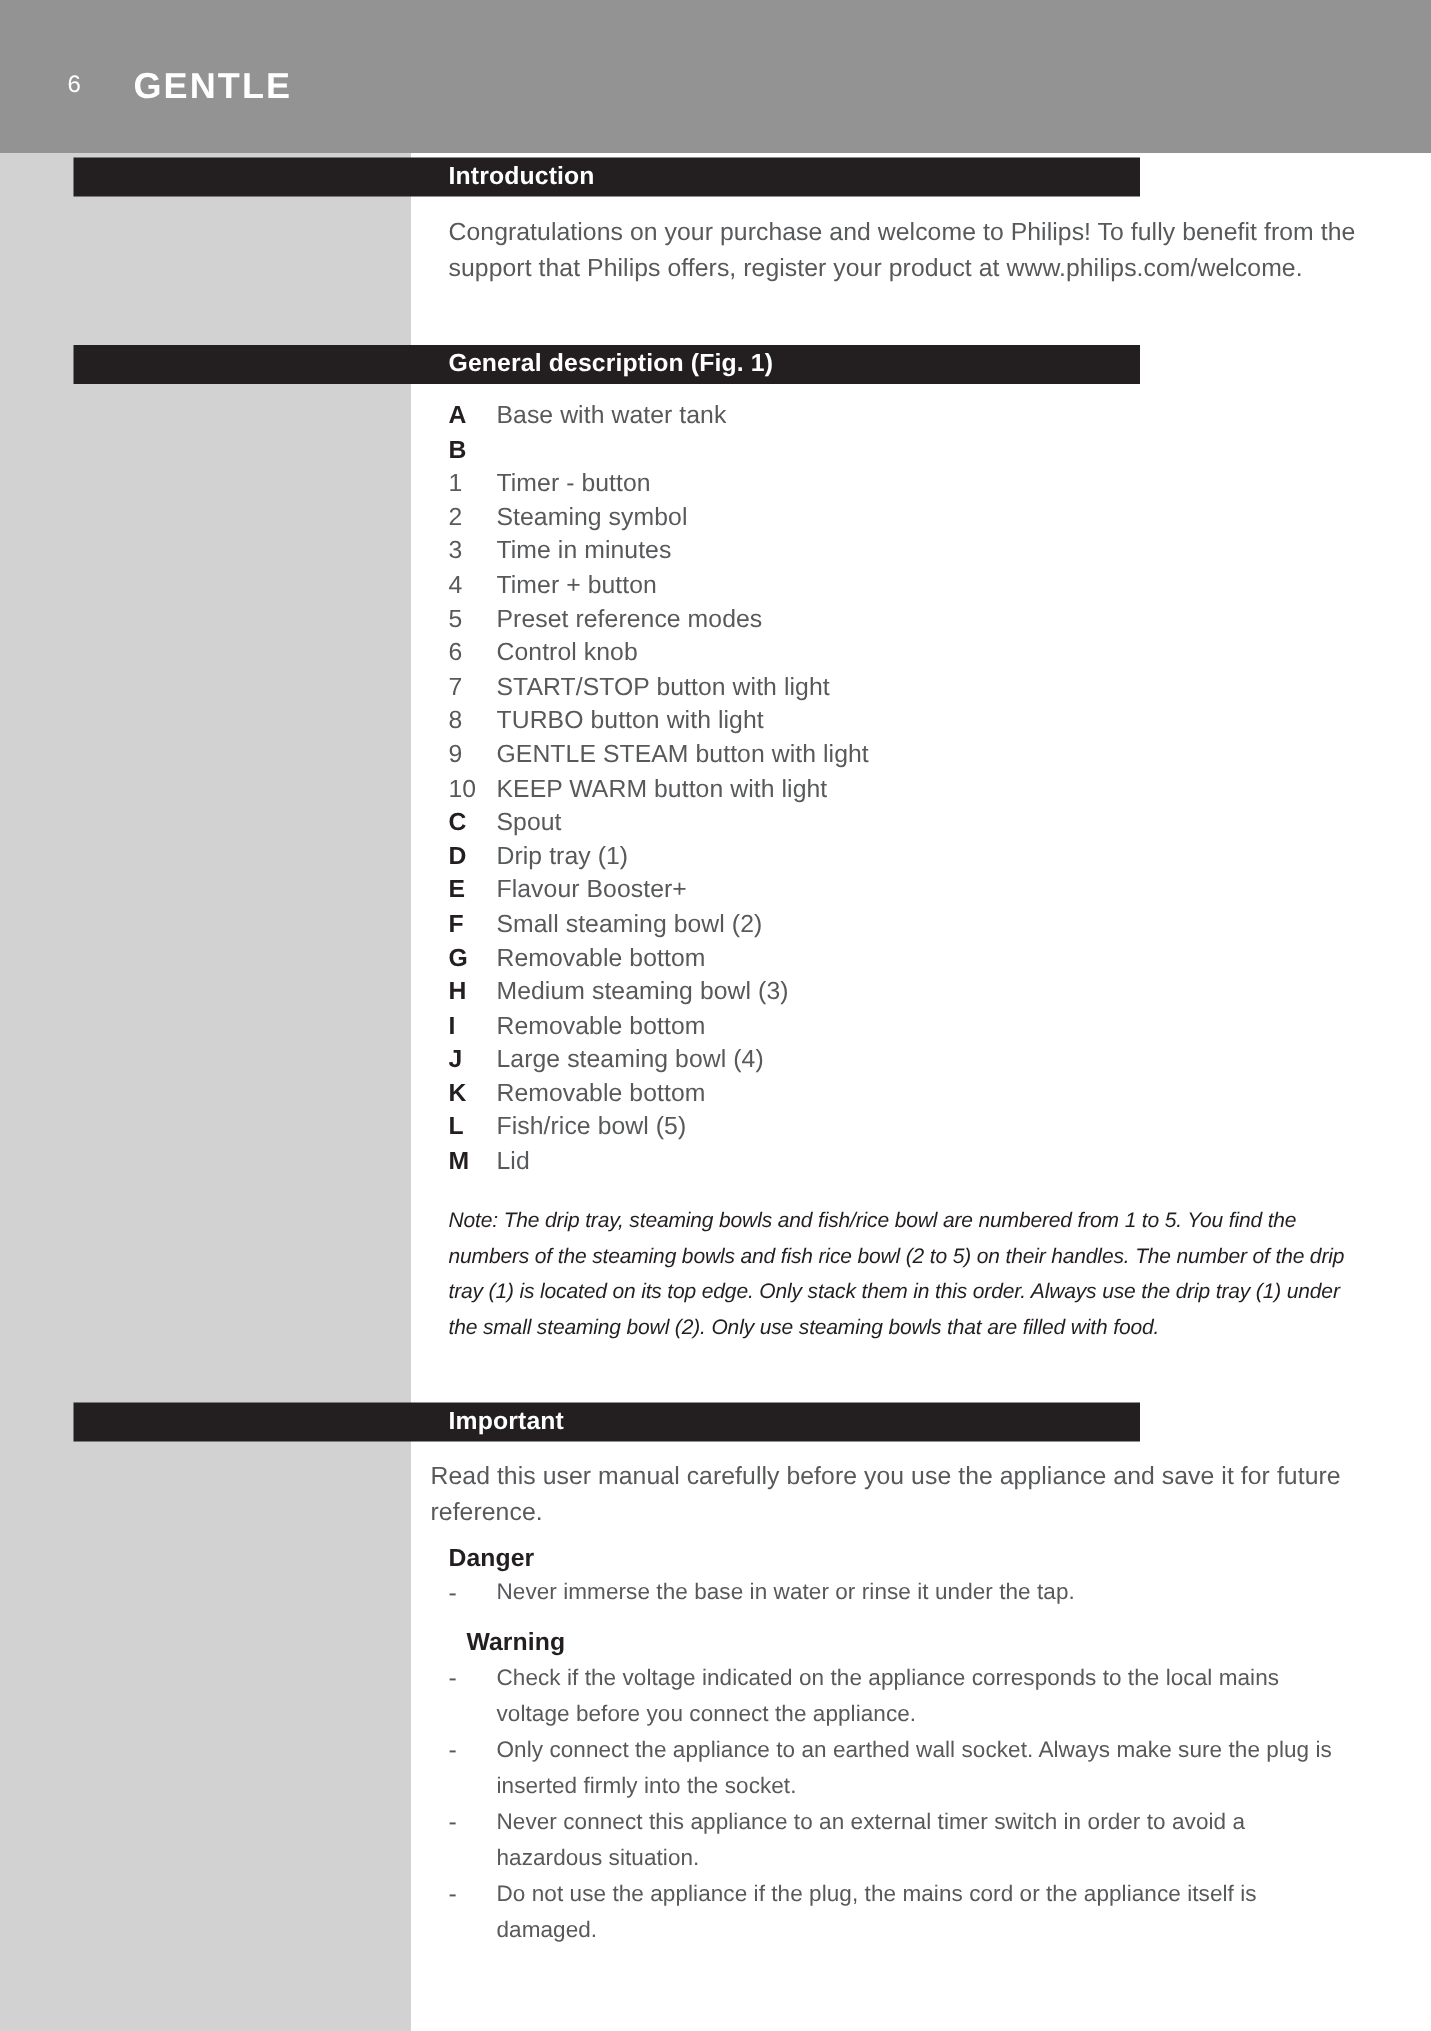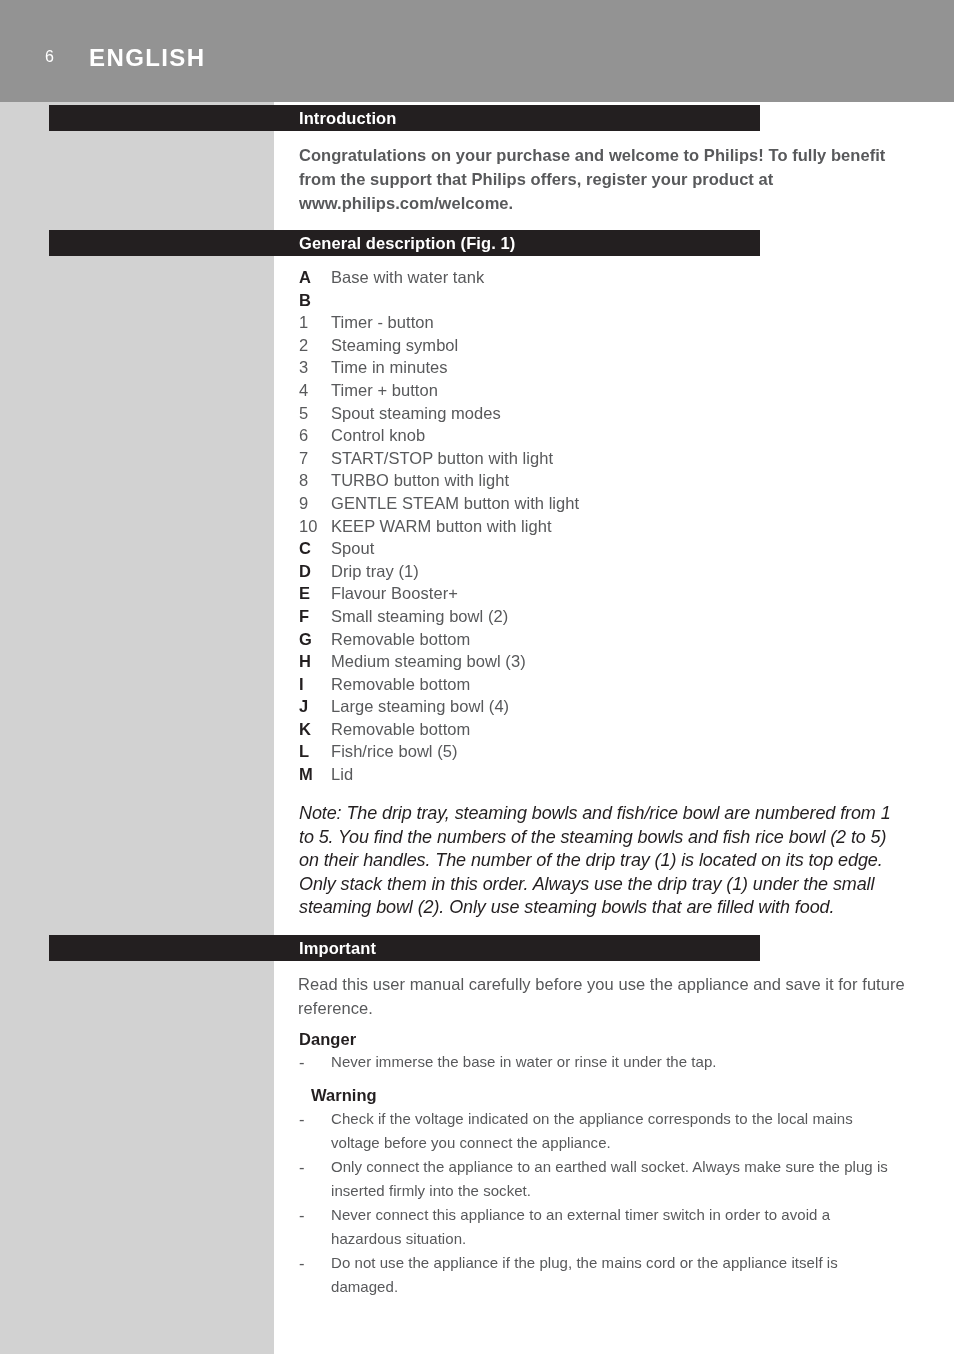--- a/index.html
+++ b/index.html
@@ -81,21 +81,21 @@
 
   p.body-text {
     margin: 0;
     font-size: 16.5px;
     line-height: 24px;
     color: #58595b;
     letter-spacing: 0.05px;
   }
   p.note-text {
     margin: 0;
-    font-size: 18px;
+    font-size: 14px;
     line-height: 23.5px;
     color: #231f20;
     font-style: italic;
     font-weight: 500;
     letter-spacing: -0.1px;
   }
   h3.sub-head {
     margin: 0;
     font-size: 16.5px;
     font-weight: bold;
@@ -148,38 +148,38 @@
   }
   .dash-text {
     flex: 1 1 auto;
     font-size: 15px;
     line-height: 24px;
     color: #58595b;
     letter-spacing: 0.05px;
   }
 
   
-  #intro-para      { position: absolute; left: 299px; top: 143px; width: 610px; font-weight: bold; }
+  #intro-para      { position: absolute; left: 299px; top: 143px; width: 610px; }
   #note-block      { position: absolute; left: 299px; top: 802px; width: 606px; }
-  #important-para  { position: absolute; left: 298px; top: 972px; width: 610px; }
+  #important-para  { position: absolute; left: 287px; top: 972px; width: 610px; }
   #danger-head     { position: absolute; left: 299px; top: 1030px; }
   #danger-list     { position: absolute; left: 299px; top: 1050px; width: 600px; }
   #warning-head    { position: absolute; left: 311px; top: 1086px; }
   #warning-list    { position: absolute; left: 299px; top: 1107px; width: 600px; }
 </style>
 </head>
 <body>
 
 <div class="page">
 
   <div class="sidebar-band"></div>
   <div class="top-band"></div>
 
   <div class="folio">6</div>
-  <div class="chapter-title">ENGLISH</div>
+  <div class="chapter-title">GENTLE</div>
 
   <div class="section-bar" id="bar-introduction">
     <span class="section-title">Introduction</span>
   </div>
   <div id="intro-para">
     <p class="body-text">Congratulations on your purchase and welcome to Philips! To fully benefit from the support that Philips offers, register your product at www.philips.com/welcome.</p>
   </div>
 
   <div class="section-bar" id="bar-general">
     <span class="section-title">General description (Fig. 1)</span>
@@ -203,21 +203,21 @@
       <div class="desc-row">
         <span class="desc-key num">3</span>
         <span class="desc-val">Time in minutes</span>
       </div>
       <div class="desc-row">
         <span class="desc-key num">4</span>
         <span class="desc-val">Timer + button</span>
       </div>
       <div class="desc-row">
         <span class="desc-key num">5</span>
-        <span class="desc-val">Spout steaming modes</span>
+        <span class="desc-val">Preset reference modes</span>
       </div>
       <div class="desc-row">
         <span class="desc-key num">6</span>
         <span class="desc-val">Control knob</span>
       </div>
       <div class="desc-row">
         <span class="desc-key num">7</span>
         <span class="desc-val">START/STOP button with light</span>
       </div>
       <div class="desc-row">

